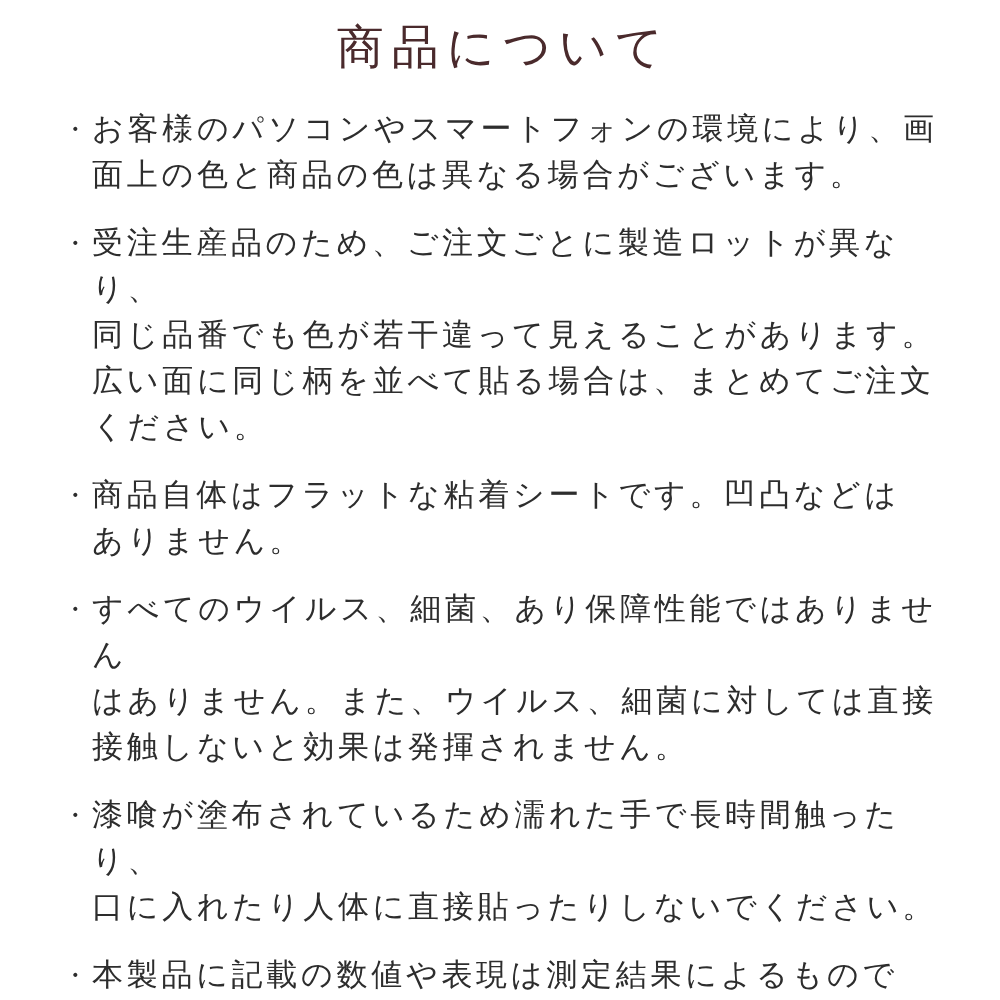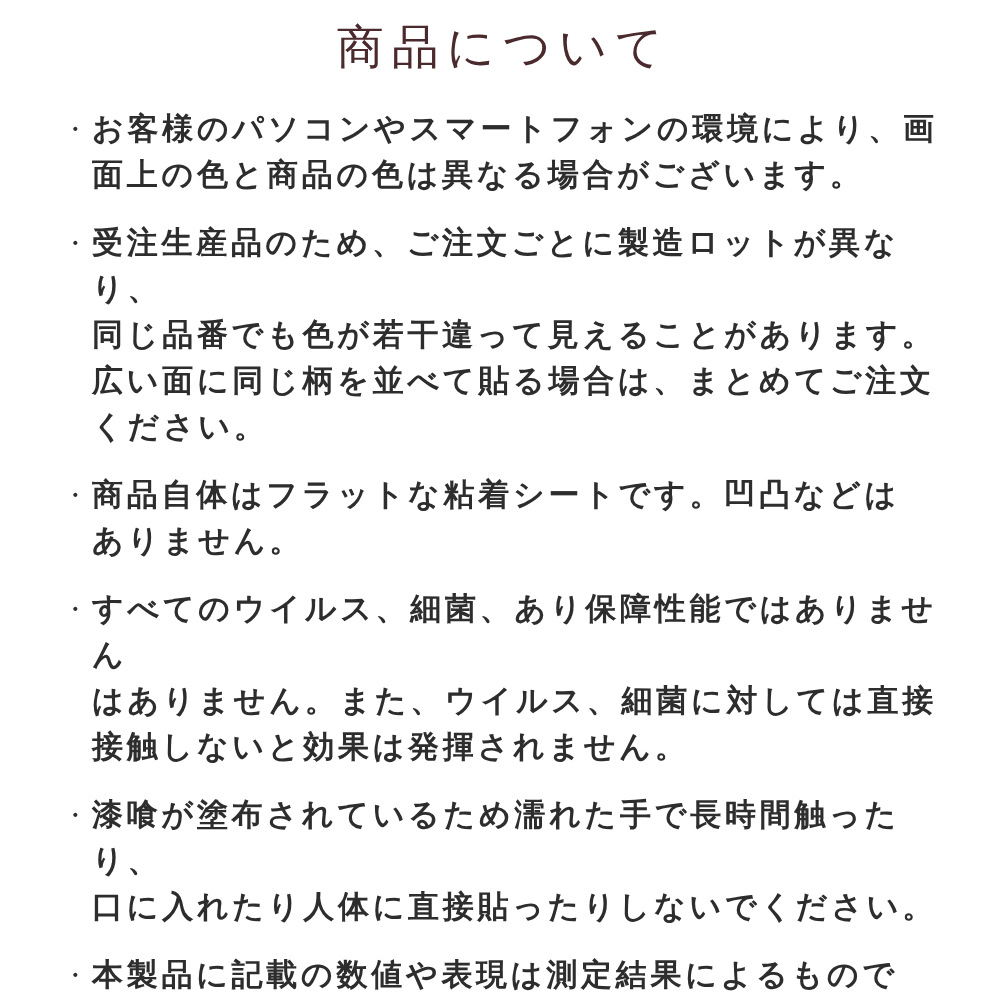--- a/index.html
+++ b/index.html
@@ -49,21 +49,21 @@
     width: 30px;
     color: var(--text-color);
     font-size: 26px;
     line-height: 46px; 
     text-align: left;
   }
   .notice-text {
     flex: 1;
     color: var(--text-color);
     font-size: 31px;
-    font-weight: 700;
+    font-weight: 400;
     line-height: 46px;
     letter-spacing: 0.12em;
     white-space: pre-line;
   }
 </style>
 </head>
 <body>
 
 <div class="page">
   <h1 class="title">商品について</h1>

